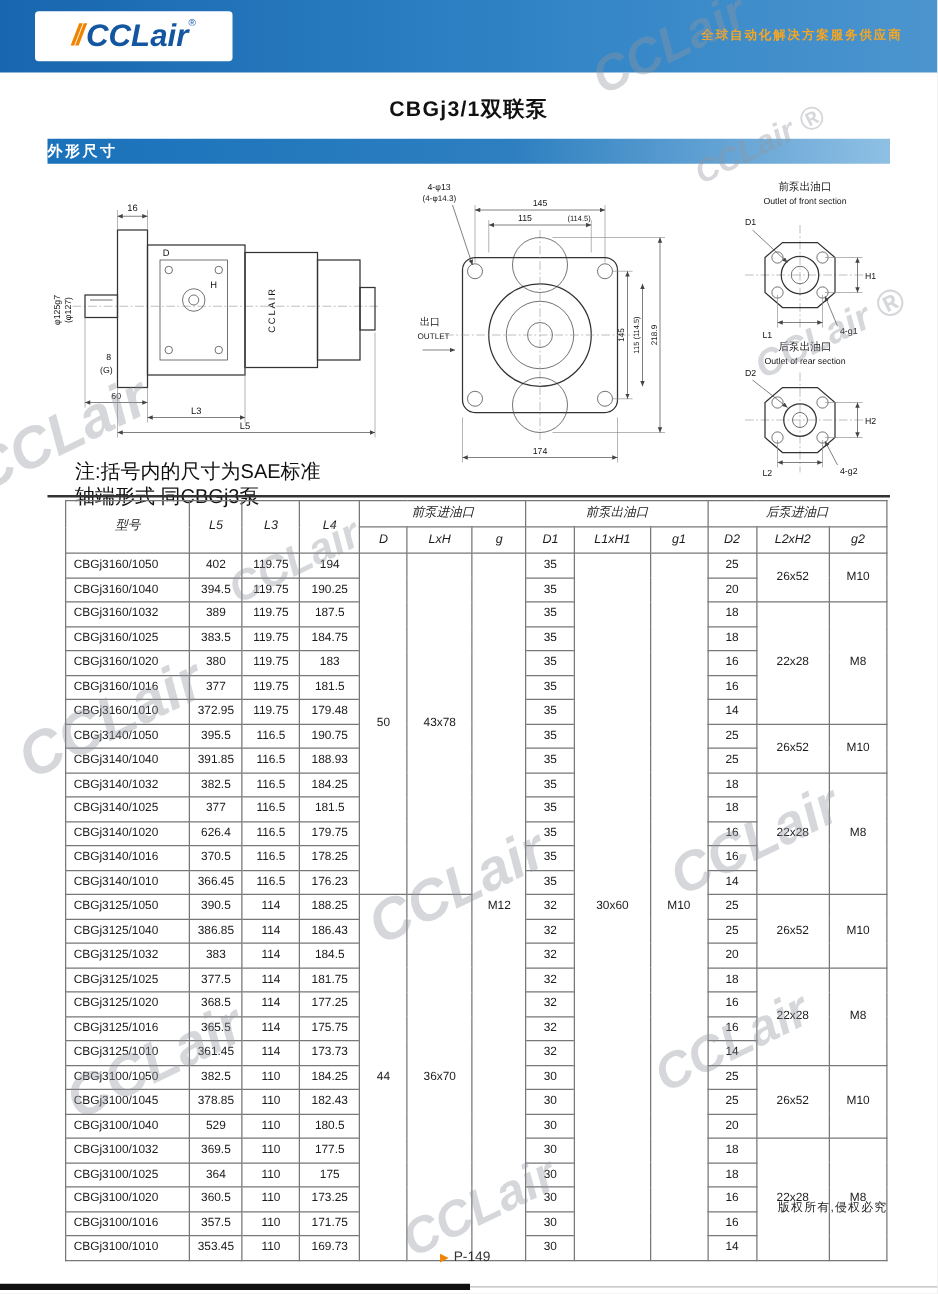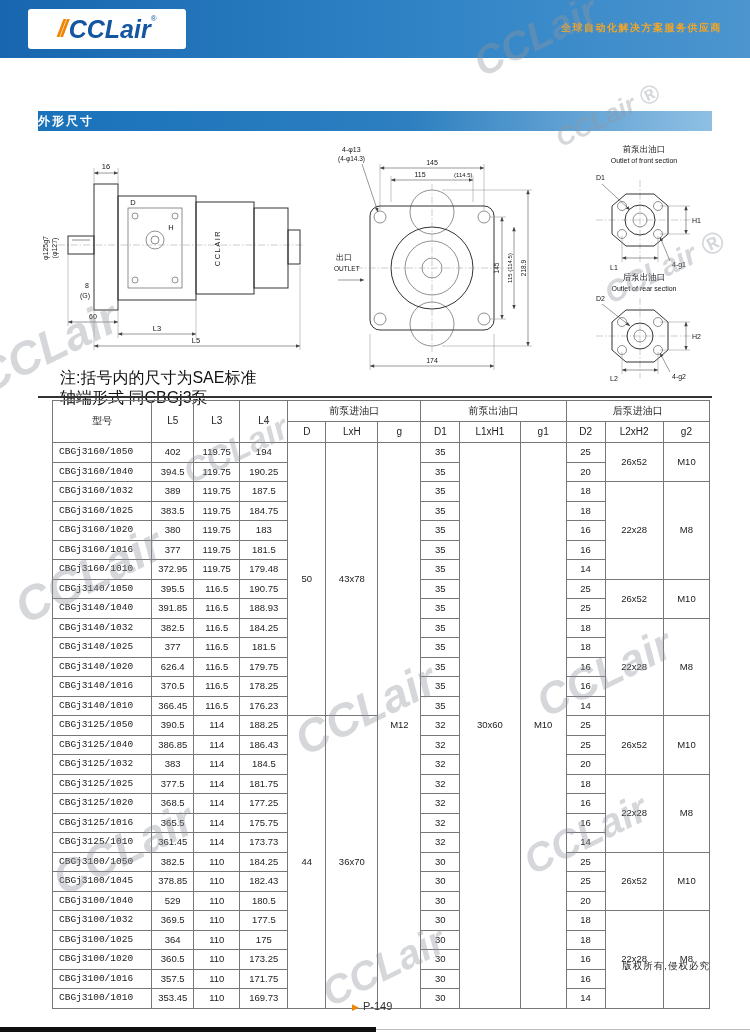--- a/index.html
+++ b/index.html
@@ -40,22 +40,22 @@
         line-height:20px;z-index:1;margin-top:12px;}
 
   
   .table-wrap{position:absolute;left:38px;top:396px;width:674px;border-top:2px solid #333;
         padding-top:2px;z-index:1;}
   .spec-table{border-collapse:collapse;table-layout:fixed;width:658px;margin-left:14px;
         font-size:9.5px;color:#1c1c1c;}
   .spec-table th,.spec-table td{border:1px solid #777;padding:0 2px;text-align:center;
         font-weight:normal;vertical-align:middle;line-height:1.05;height:18.5px;
         overflow:hidden;}
-  .spec-table thead th{height:20px;font-size:10px;}
-  .spec-table tbody td:first-child{text-align:left;padding-left:6px;font-family:Liberation Mono, monospace;}
+  .spec-table thead th{height:20px;font-size:10px;font-style:italic;}
+  .spec-table tbody td:first-child{text-align:left;padding-left:6px;}
 
   
   .page-no{position:absolute;left:352px;top:1000px;font-size:11px;color:#333;z-index:1;}
   .page-no .tri{color:#f08300;font-size:9px;margin-right:4px;}
   .copyright{position:absolute;right:40px;top:960px;font-size:9.5px;color:#222;
         letter-spacing:1px;z-index:1;}
   .bottom-bar{position:absolute;left:0;bottom:3px;width:376px;height:5px;background:#101010;z-index:1;}
   .bottom-line{position:absolute;left:376px;bottom:5px;width:374px;height:1px;background:#bbb;z-index:1;}
 
   
@@ -80,20 +80,21 @@
 
   <div class="top-bar">
     <div class="logo">
       <span class="logo-slashes">//</span>
       <span class="logo-text">CCLair</span>
       <span class="logo-reg">®</span>
     </div>
     <div class="tagline">全球自动化解决方案服务供应商</div>
   </div>
 
+  <div class="doc-title">CBGj3/1双联泵</div>
   <div class="section-banner">外形尺寸</div>
 
   <div class="drawing-side">
     <svg width="292" height="206" viewBox="0 0 292 206">
       <line class="cl" x1="20" y1="97" x2="266" y2="97"></line>
       <text transform="rotate(-90 10 100)" x="10" y="100" text-anchor="middle" font-size="7">φ125g7</text>
       <text transform="rotate(-90 19 100)" x="19" y="100" text-anchor="middle" font-size="7">(φ127)</text>
       <rect class="out" x="30" y="88" width="26" height="18"></rect>
       <line class="thin" x1="34" y1="92" x2="52" y2="92"></line>
       <rect class="out" x="56" y="36" width="24" height="126"></rect>

